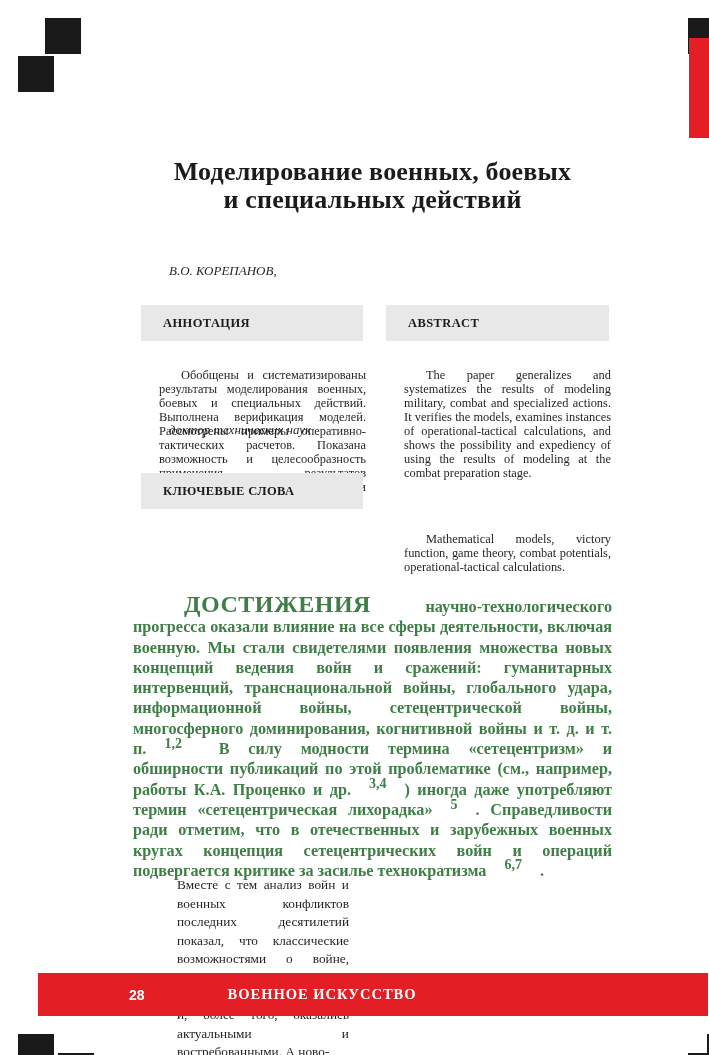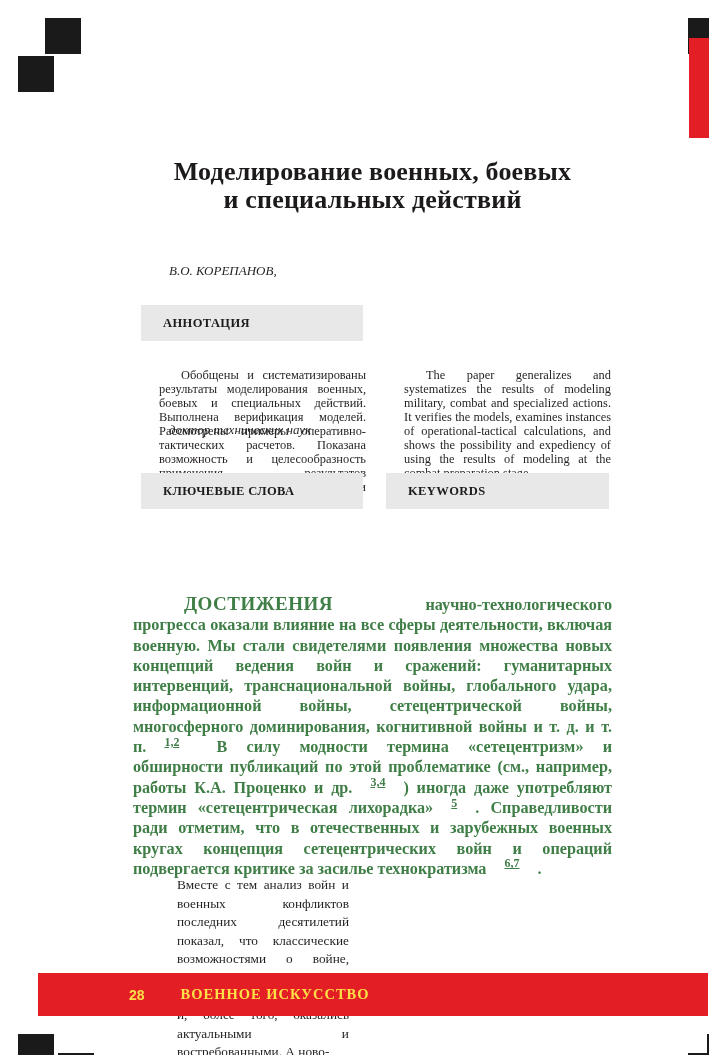--- a/index.html
+++ b/index.html
@@ -49,41 +49,41 @@
   #annotation-text, #kwru-text { left: 123px; width: 243px; }
   #abstract-text,  #kwen-text { left: 368px; width: 243px; }
   #annotation-text, #abstract-text { top: 332px; }
   #kwru-text, #kwen-text { top: 496px; }
 
   .lead {
     position: absolute; left: 97px; top: 558px; width: 515px;
     color: var(--lead-green, #3f7e46); font-weight: bold;
     font-size: 16.2px; line-height: 20.3px; text-align: justify; text-indent: 33px;
   }
-  .lead .lead-first { font-size: 19px; letter-spacing: 0.5px; }
-  .lead sup { font-size: 12px; line-height: 0; text-decoration: underline; }
+  .lead .lead-first { font-size: 24px; letter-spacing: 0.5px; }
+  .lead sup { font-size: 14px; line-height: 0; }
 
   .body-col {
     position: absolute; top: 822px; text-align: justify;
     font-size: 13.3px; line-height: 18.6px;
   }
   #body-left  { left: 123px; width: 244px; }
   #body-right { left: 368px; width: 245px; }
 
   .footer {
     position: absolute; left: 20px; top: 955px; width: 670px; height: 43px;
-    background: var(--accent-red, #e31e24); color: #fde047;
+    background: var(--accent-red, #e31e24); color: #ffffff;
     display: flex; align-items: center;
   }
   .footer .page-num {
     margin-left: 55px; font-family: "Liberation Sans", sans-serif;
     font-weight: bold; font-size: 14px;
   }
   .footer .rubric {
-    font-weight: bold; font-size: 14.5px; letter-spacing: 1px;
+    margin-left: 47px; font-weight: bold; font-size: 14.5px; letter-spacing: 1px;
   }
 </style>
 </head>
 <body>
 
 <div class="page">
 
   <div class="cm v" style="left:27px; top:0; height:18px;"></div>
   <div class="cm h" style="left:0; top:38px; width:14px;"></div>
   <div class="cm v" style="left:670px; top:0; height:18px;"></div>
@@ -101,27 +101,28 @@
     <div class="author">
       <div>В.О. КОРЕПАНОВ,</div>
       <div>кандидат технических наук</div>
     </div>
     <div class="author">
       <div>доктор технических наук</div>
     </div>
   </div>
 
   <div class="head-box" id="annotation-box">АННОТАЦИЯ</div>
+  <div class="head-box" id="abstract-box">ABSTRACT</div>
 
   <div class="col-text indented" id="annotation-text">Обобщены и систематизированы результаты моделирования военных, боевых и специальных действий. Выполнена верификация моделей. Рассмотрены примеры оперативно-тактических расчетов. Показана возможность и целесообразность применения результатов моделирования на этапе подготовки боевых действий.</div>
   <div class="col-text indented" id="abstract-text">The paper generalizes and systematizes the results of modeling military, combat and specialized actions. It verifies the models, examines instances of operational-tactical calculations, and shows the possibility and expediency of using the results of modeling at the combat preparation stage.</div>
 
   <div class="head-box kw" id="kwru-box">КЛЮЧЕВЫЕ СЛОВА</div>
-  <div class="head-box kw" id="kwen-box">KEYWORDS</div>
 
+  <div class="col-text indented" id="kwen-text">Mathematical models, victory function, game theory, combat potentials, operational-tactical calculations.</div>
 
   <p class="lead"><span class="lead-first">ДОСТИЖЕНИЯ</span><span> научно-технологического прогресса оказали влияние на все сферы деятельности, включая военную. Мы стали свидетелями появления множества новых концепций ведения войн и сражений: гуманитарных интервенций, транснациональной войны, глобального удара, информационной войны, сетецентрической войны, многосферного доминирования, когнитивной войны и т. д. и т. п.<sup>1,2</sup> В силу модности термина «сетецентризм» и обширности публикаций по этой проблематике (см., например, работы К.А. Проценко и др.<sup>3,4</sup>) иногда даже употребляют термин «сетецентрическая лихорадка»<sup>5</sup>. Справедливости ради отметим, что в отечественных и зарубежных военных кругах концепция сетецентрических войн и операций подвергается критике за засилье технократизма<sup>6,7</sup>.</span></p>
 
   <div class="body-col" id="body-left">
     <p class="indented">Вместе с тем анализ войн и военных конфликтов последних десятилетий показал, что классические возможностями о войне, военных и боевых действиях не утратили своей важности и, более того, оказались актуальными и востребованными. А ново-</p>
   </div>
 
   <div class="footer">
     <span class="page-num">28</span>
     <span class="rubric">ВОЕННОЕ ИСКУССТВО</span>

